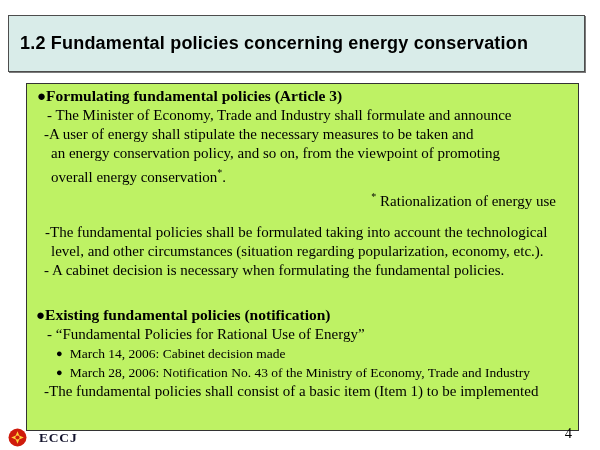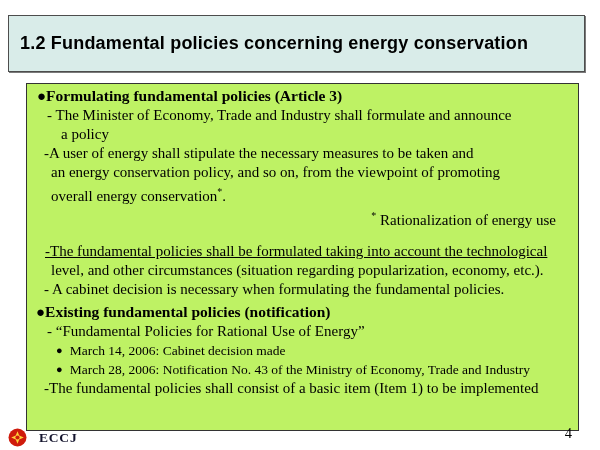--- a/index.html
+++ b/index.html
@@ -61,22 +61,22 @@
     font-size:13.5px;
   }
   .note-line{
     text-align:right;
     padding-right:22px;
   }
   .sup{
     font-size:10px;
     vertical-align:6px;
   }
-  .gap-a{ margin-top:12px;text-decoration:underline; }
-  .gap-b{ margin-top:3px; }
+  .gap-a{ margin-top:12px; }
+  .gap-b{ margin-top:25px; }
   .footer-logo{
     position:absolute;
     left:8px; top:428px;
     width:19px; height:19px;
   }
   .footer-logo-text{
     position:absolute;
     left:31px; top:430px;
     font-family:"Liberation Serif", serif;
     font-weight:bold;
@@ -99,21 +99,20 @@
 
   <header class="title-box">
     <h1 class="title-text">1.2 Fundamental policies concerning energy conservation</h1>
   </header>
 
   <section class="content-box">
 
     <div class="line head" style="padding-left:10px"><span class="big-bullet">●</span><span>Formulating fundamental policies (Article 3)</span></div>
 
     <div class="line" style="padding-left:20px">- The Minister of Economy, Trade and Industry shall formulate and announce</div>
-    <div class="line" style="padding-left:34px">a policy</div>
     <div class="line" style="padding-left:17px">-A user of energy shall stipulate the necessary measures to be taken and</div>
     <div class="line" style="padding-left:24px">an energy conservation policy, and so on, from the viewpoint of promoting</div>
 
     <div class="line" style="padding-left:24px"><span>overall energy conservation</span><span class="sup">*</span><span>.</span></div>
 
     <div class="line note-line"><span class="sup">*</span><span> Rationalization of energy use</span></div>
 
     <div class="line gap-a" style="padding-left:18px">-The fundamental policies shall be formulated taking into account the technological</div>
     <div class="line" style="padding-left:24px">level, and other circumstances (situation regarding popularization, economy, etc.).</div>
     <div class="line" style="padding-left:17px">- A cabinet decision is necessary when formulating the fundamental policies.</div>

